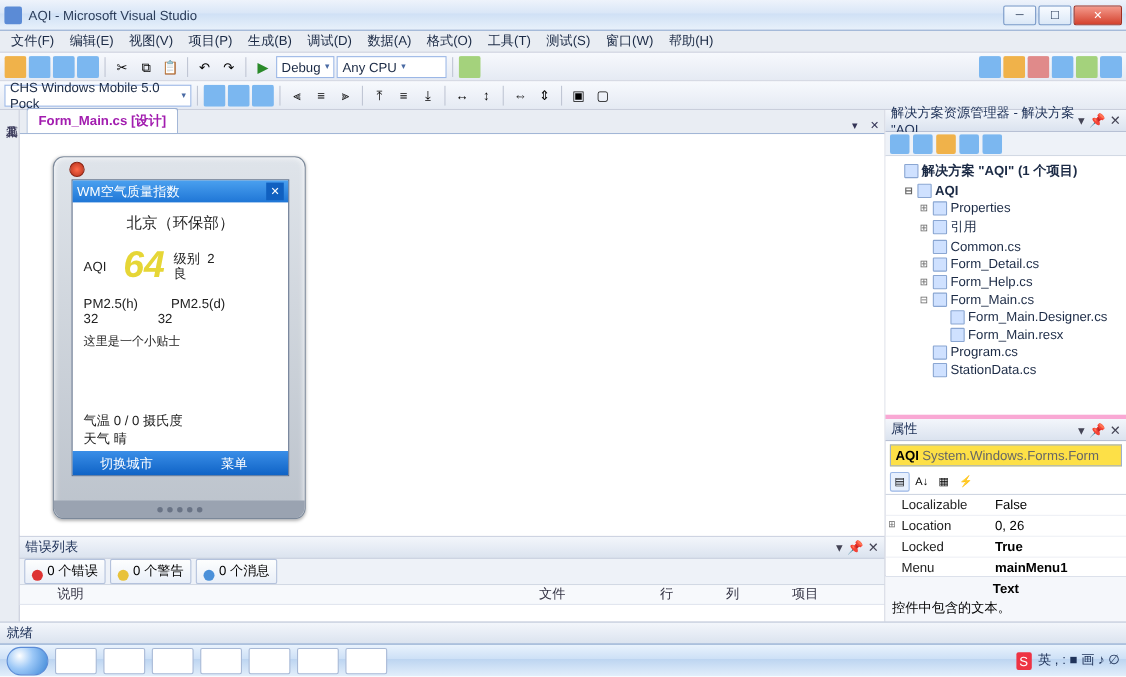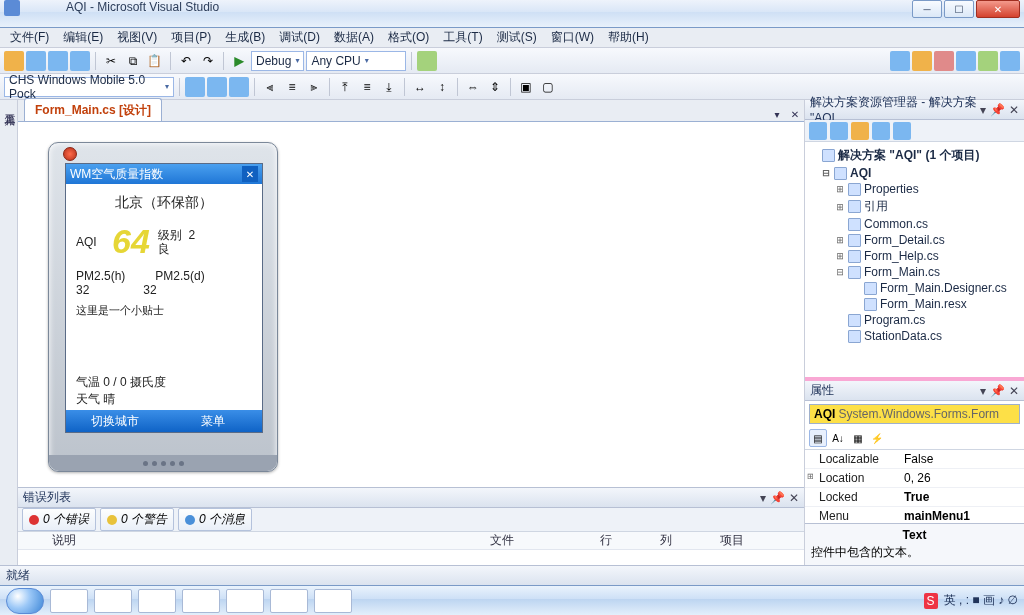--- a/index.html
+++ b/index.html
@@ -1,19 +1,19 @@
 <!DOCTYPE html>
 <html><head>
 <meta charset="utf-8">
 <style>
 * { margin: 0; padding: 0; box-sizing: border-box; font-family: "Microsoft YaHei", Tahoma, sans-serif; font-size: 12px; }
 body { background: #fff; width: 1024px; height: 615px; overflow: hidden; display: flex; flex-direction: column; }
 
 
-.titlebar { height: 28px; background: linear-gradient(#eef3fb,#d9e6f7 45%,#cfe0f5 46%,#e8f1fb); display: flex; padding: 0 4px; border-bottom: 1px solid #7a9ac7; gap: 40px; }
+.titlebar { height: 28px; background: linear-gradient(#eef3fb,#d9e6f7 45%,#cfe0f5 46%,#e8f1fb); display: flex; align-items: center; padding: 0 4px; border-bottom: 1px solid #7a9ac7; }
 .titlebar .win-icon { width: 16px; height: 16px; background: #5b8bd6; border-radius: 2px; margin-right: 6px; }
 .titlebar .title-text { flex: 1; color: #2b3c59; }
 .win-btns { display: flex; gap: 2px; }
 .win-btn { width: 30px; height: 18px; border: 1px solid #7a9ac7; background: linear-gradient(#f8fbff,#dbe8f7); border-radius: 2px; display: flex; align-items: center; justify-content: center; font-size: 10px; color: #2b3c59; }
 .win-close { width: 44px; background: linear-gradient(#f49a8c,#d4422e); color: #fff; border-color: #a02e20; }
 
 
 .menubar { height: 20px; background: #e9edf3; display: flex; align-items: center; padding: 0 4px; gap: 2px; border-bottom: 1px solid #c9cedb; }
 .menubar span { padding: 2px 6px; color: #1b2a45; }
 
@@ -25,21 +25,21 @@
 .tcombo .arrow { margin-left: 4px; font-size: 8px; color: #4a6aa3; }
 .playbtn { color: #2a8a2a; font-weight: bold; }
 
 
 .workspace { flex: 1; display: flex; min-height: 0; }
 .left-strip { width: 18px; background: #e9edf3; border-right: 1px solid #c9cedb; writing-mode: vertical-rl; text-orientation: upright; color: #335; padding-top: 6px; font-size: 11px; }
 .center-col { flex: 1; display: flex; flex-direction: column; min-width: 0; }
 
 
 .doc-tabstrip { height: 22px; background: #e9edf3; border-bottom: 1px solid #9bb0d3; display: flex; align-items: flex-end; padding-left: 6px; }
-.doc-tab { background: #fff; border: 1px solid #9bb0d3; border-bottom: none; padding: 3px 10px 2px; font-weight: bold; color: #c2410c; border-radius: 3px 3px 0 0; }
+.doc-tab { background: #fff; border: 1px solid #9bb0d3; border-bottom: none; padding: 3px 10px 2px; font-weight: bold; color: #a21caf; border-radius: 3px 3px 0 0; }
 .doc-tabstrip .spacer { flex: 1; }
 .doc-tabstrip .small { width: 14px; height: 14px; display: flex; align-items: center; justify-content: center; font-size: 10px; color: #335; margin: 0 2px; }
 
 
 .designer-wrap { flex: 1; display: flex; min-height: 0; }
 .designer { flex: 1; background: #fff; padding: 20px 0 0 30px; overflow: hidden; position: relative; }
 .device { width: 230px; height: 330px; background: linear-gradient(#dfe4ea,#bcc3cc); border: 1px solid #7b8899; border-radius: 10px; padding: 20px 16px 0; position: relative; box-shadow: inset 0 0 6px #fff, 0 1px 3px rgba(0,0,0,.3); }
 .device .power { position: absolute; top: 4px; left: 14px; width: 14px; height: 14px; border-radius: 50%; background: radial-gradient(#ff6a4a,#b3301a); border: 1px solid #8a2414; }
 .screen { width: 198px; height: 270px; background: #fff; border: 1px solid #5a6b86; display: flex; flex-direction: column; }
 .screen-title { height: 20px; background: linear-gradient(#4aa0ef,#1f76d6); color: #fff; display: flex; align-items: center; padding: 0 4px; font-size: 11px; }
@@ -85,21 +85,21 @@
 .props-row .pname { width: 95px; padding: 2px 4px 2px 14px; color: #222; position: relative; }
 .props-row .pname.nested::before { content: "⊞"; position: absolute; left: 2px; font-size: 8px; color: #666; top: 3px; }
 .props-row .pval { flex: 1; padding: 2px 4px; }
 .props-row .pval.bold { font-weight: bold; }
 .props-desc { border-top: 1px solid #b7c0d4; padding: 4px 6px; font-size: 11px; background: #f5f7fb; }
 .props-desc b { display: block; margin-bottom: 2px; text-align: center; }
 
 
 .errlist { height: 78px; border-top: 1px solid #b7c0d4; display: flex; flex-direction: column; }
 .err-tabs { height: 24px; background: #eef2f8; border-bottom: 1px solid #cfd6e2; display: flex; align-items: center; padding: 2px 4px; gap: 4px; }
-.err-tab { border: 1px solid #b4c2dc; background: linear-gradient(#fdfefe,#e9eff8); padding: 2px 6px; border-radius: 2px; display: flex; align-items: center; gap: 4px; font-size: 11px; font-style: italic; }
+.err-tab { border: 1px solid #b4c2dc; background: linear-gradient(#fdfefe,#e9eff8); padding: 2px 6px; border-radius: 2px; display: flex; align-items: flex-end; gap: 4px; font-size: 11px; }
 .err-tab .dot { width: 10px; height: 10px; border-radius: 50%; }
 .err-cols { height: 18px; background: #f7f9fc; border-bottom: 1px solid #e2e6ef; display: flex; padding: 0 4px; font-size: 11px; color: #334; }
 .err-cols span:nth-child(1){flex:0 0 30px;}
 .err-cols span:nth-child(2){flex:1;}
 .err-cols span:nth-child(3){flex:0 0 110px;}
 .err-cols span:nth-child(4){flex:0 0 60px;}
 .err-cols span:nth-child(5){flex:0 0 60px;}
 .err-cols span:nth-child(6){flex:0 0 80px;}
 
 

